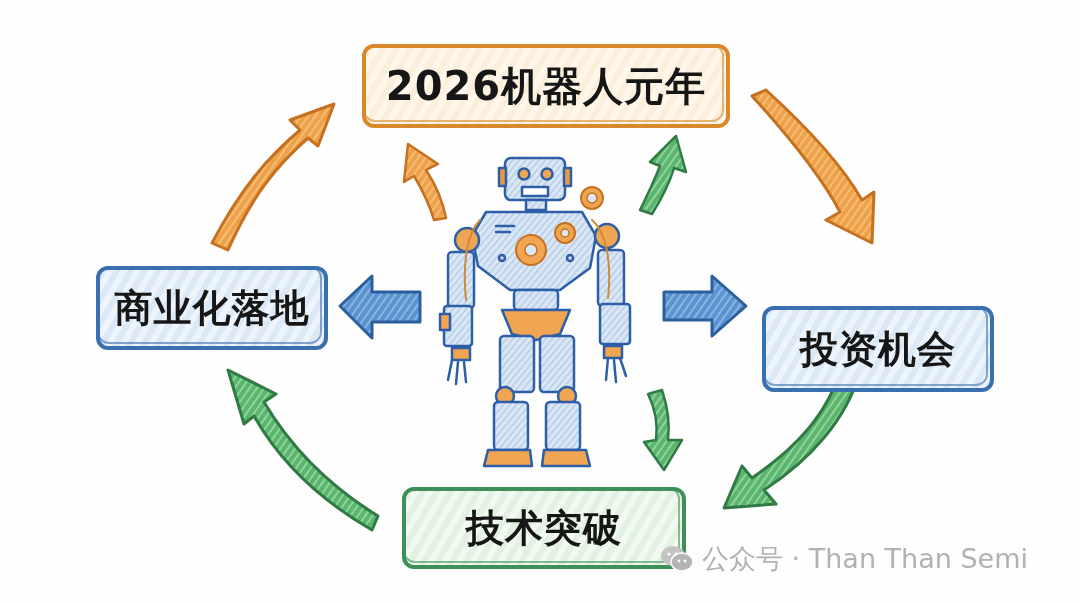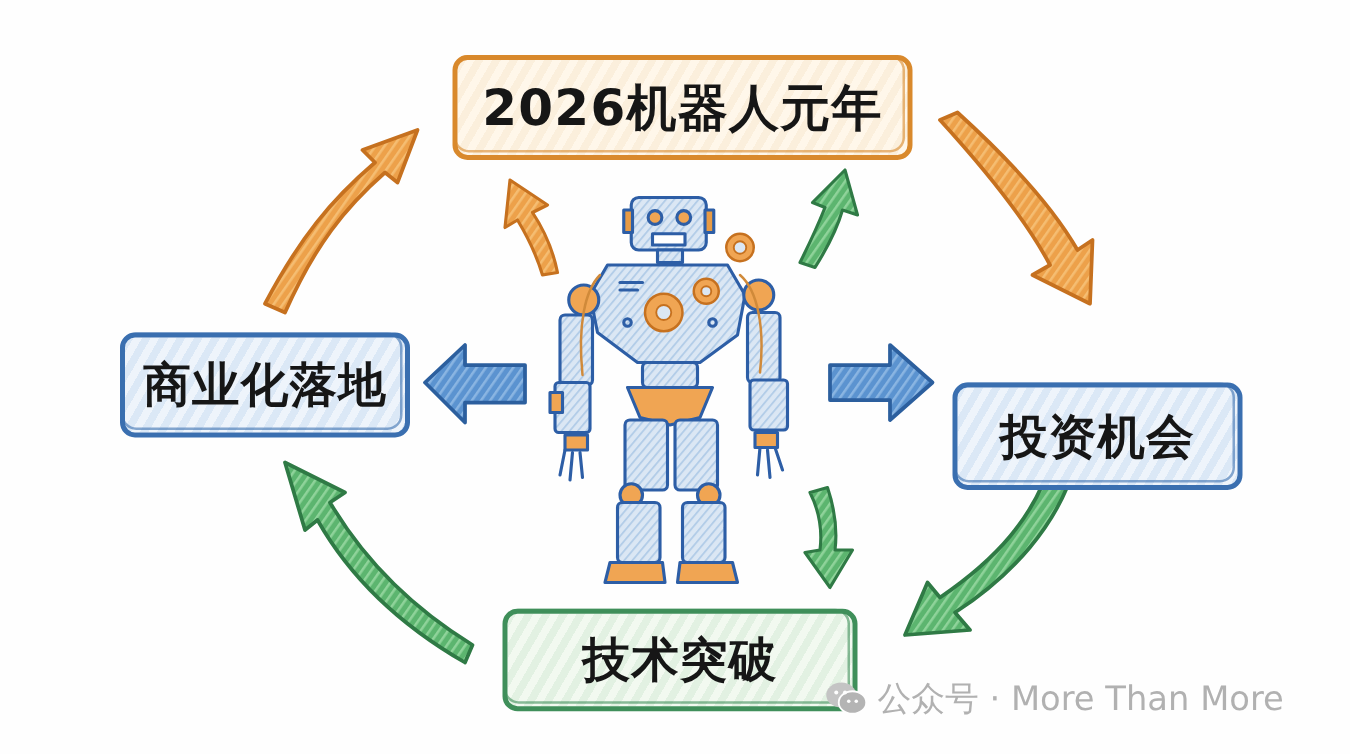--- a/index.html
+++ b/index.html
@@ -185,15 +185,15 @@
 
   <div class="watermark">
     <svg class="wm-icon" viewBox="0 0 34 30">
       <ellipse cx="13" cy="12" rx="12" ry="10" fill="#c4c4c4"></ellipse>
       <ellipse cx="22" cy="18" rx="11" ry="9" fill="#b4b4b4" stroke="#fefefe" stroke-width="1.5"></ellipse>
       <circle cx="9" cy="10" r="1.6" fill="#fefefe"></circle>
       <circle cx="16" cy="10" r="1.6" fill="#fefefe"></circle>
       <circle cx="19" cy="17" r="1.4" fill="#fefefe"></circle>
       <circle cx="25" cy="17" r="1.4" fill="#fefefe"></circle>
     </svg>
-    <span>公众号 · More Than More</span>
+    <span>公众号 · Than Than Semi</span>
   </div>
 </div>
 
 </body></html>

